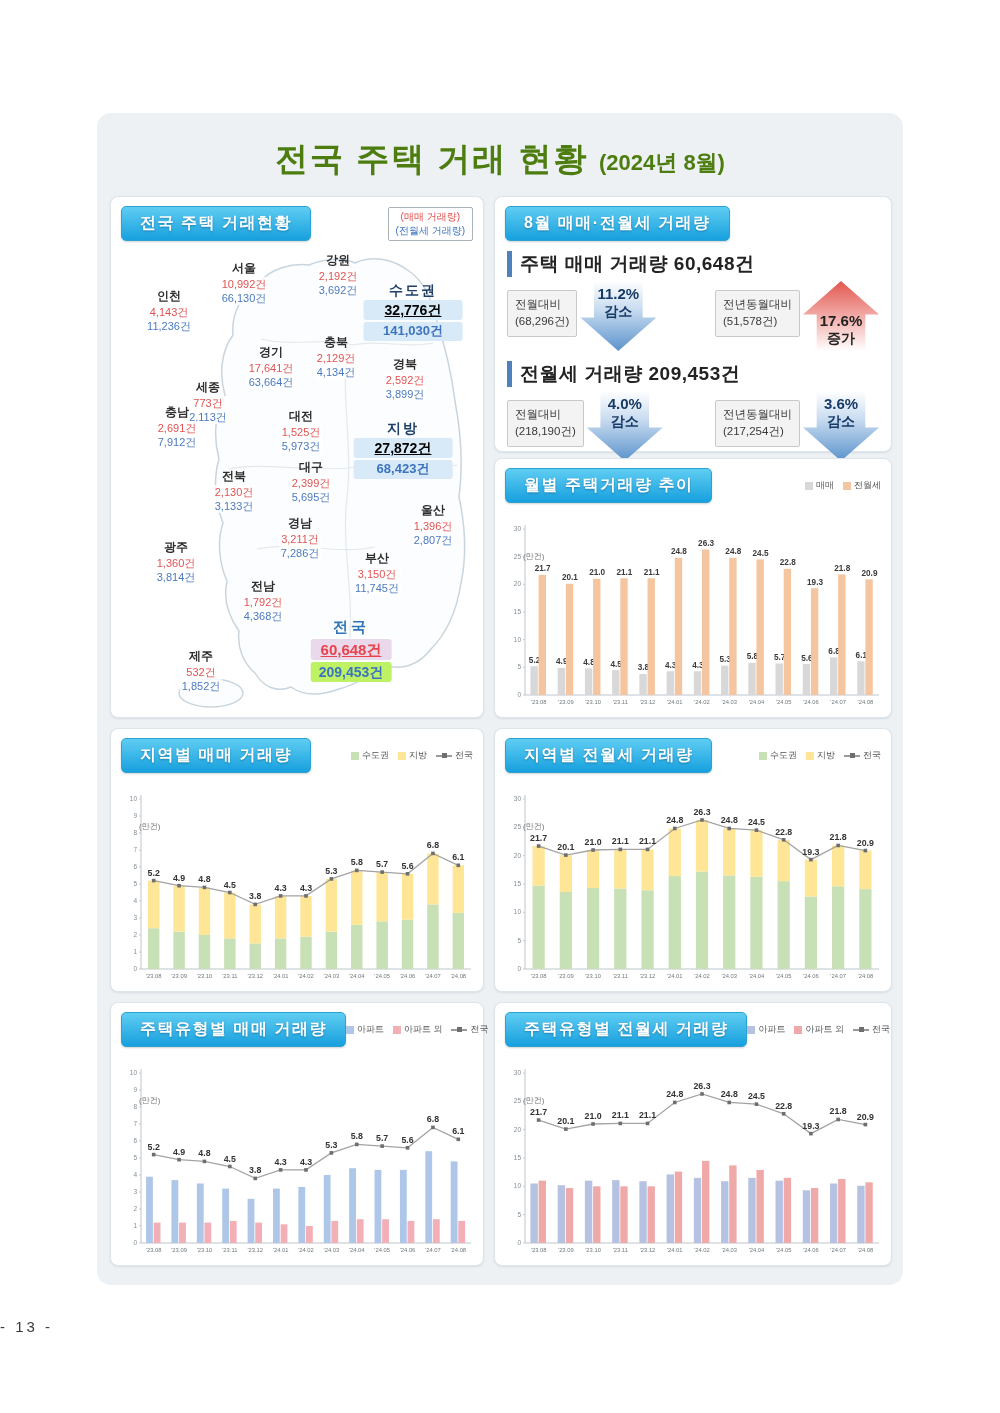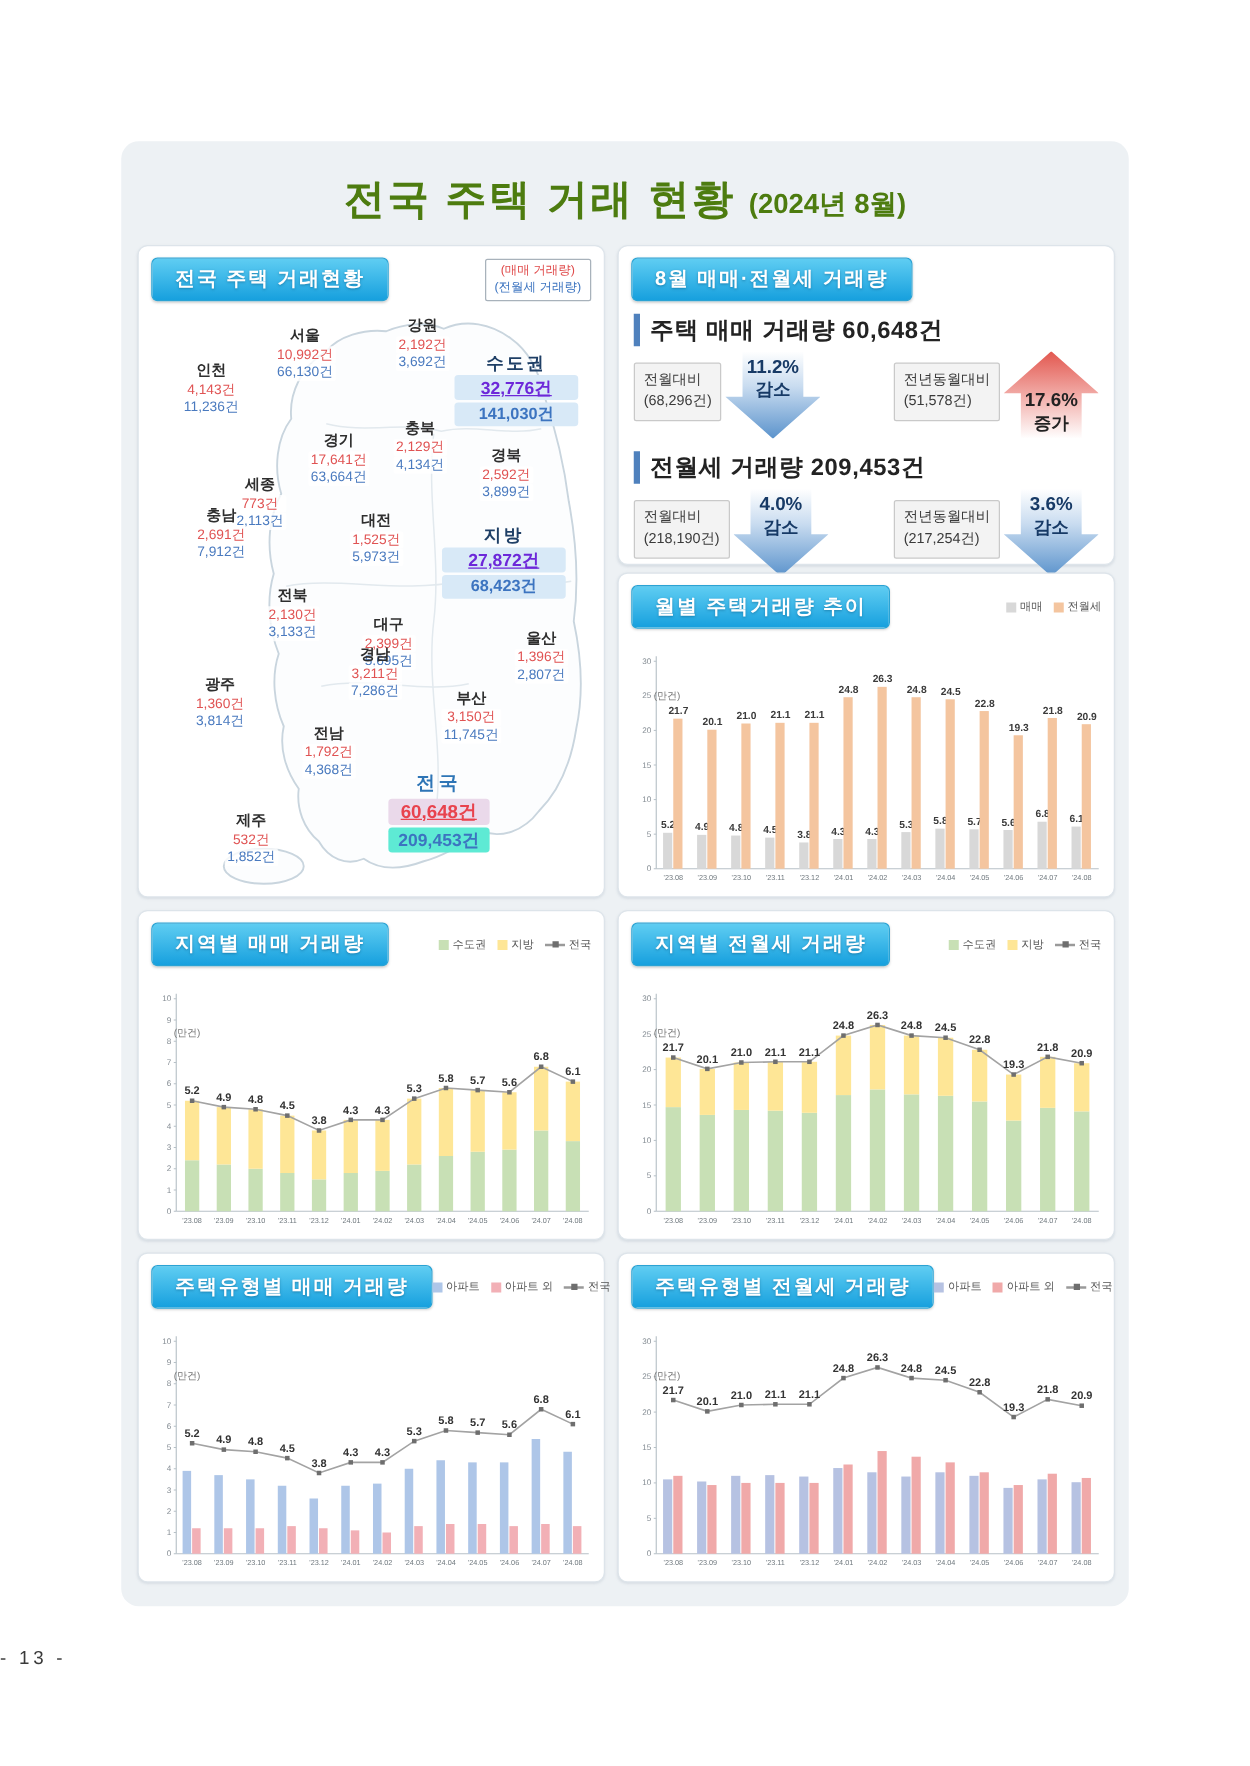--- a/index.html
+++ b/index.html
@@ -35,25 +35,25 @@
   #map-svg{position:absolute;left:0;top:34px;width:372px;height:486px;}
   .map-legend{border:1px solid #a8b2bb;background:#fff;padding:2px 7px;font-size:10px;line-height:1.4;text-align:center;border-radius:2px;}
   .map-legend .sale{color:#e04b4b;display:block;}
   .map-legend .rent{color:#3c74c0;display:block;}
   #map-regions{position:absolute;inset:0;z-index:2;}
   .region{position:absolute;transform:translateX(-50%);text-align:center;line-height:1.3;white-space:nowrap;}
   .region .rname{font-weight:bold;font-size:12px;color:#2e2e2e;display:block;}
   .region .sale{display:block;font-size:11px;color:#e05353;background:rgba(255,255,255,.8);border-radius:2px;padding:0 2px;}
   .region .rent{display:block;font-size:11px;color:#4a7abf;background:rgba(255,255,255,.8);border-radius:2px;padding:0 2px;}
   .region.agg .rname{font-size:14px;color:#1f3f66;letter-spacing:2px;}
-  .region.agg .sale{font-size:14px;font-weight:bold;text-decoration:underline;background:#d8e9f7;color:#6d28d9;padding:1px 21px;border-radius:3px;margin-top:1px;text-align:center;}
+  .region.agg .sale{font-size:14px;font-weight:bold;text-decoration:underline;background:#d8e9f7;color:#000000;padding:1px 21px;border-radius:3px;margin-top:1px;text-align:center;}
   .region.agg .rent{font-size:13px;font-weight:bold;background:#d8e9f7;color:#3c74c0;padding:1px 7px;border-radius:3px;margin-top:2px;}
   .region.national .rname{font-size:15px;color:#2e75b6;letter-spacing:3px;}
   .region.national .sale{font-size:15px;font-weight:bold;text-decoration:underline;background:#ead9ea;color:#e8434d;padding:1px 8px;border-radius:3px;margin-top:2px;}
-  .region.national .rent{font-size:14px;font-weight:bold;background:#5eead4;color:#3c74c0;padding:1px 8px;border-radius:3px;margin-top:2px;}
+  .region.national .rent{font-size:14px;font-weight:bold;background:#bef264;color:#3c74c0;padding:1px 8px;border-radius:3px;margin-top:2px;}
 
   
   #summary-sections{padding:0 12px;}
   .sec-title{font-size:19px;font-weight:bold;color:#232323;border-left:5px solid #4f81bd;padding-left:8px;margin:10px 0 4px 0;letter-spacing:.5px;}
   .sec-row{display:flex;justify-content:space-between;align-items:flex-start;}
   .pair{display:flex;align-items:flex-start;}
   .info-box{background:#f3f3f3;border:1px solid #c9c9c9;font-size:11.5px;color:#3a3a3a;padding:5px 7px;margin-top:9px;line-height:1.5;border-radius:2px;white-space:nowrap;}
   .arrow{width:76px;height:66px;display:flex;flex-direction:column;align-items:center;font-weight:bold;margin-left:3px;}
   .arrow.down{clip-path:polygon(18% 0,82% 0,82% 52%,100% 52%,50% 100%,0 52%,18% 52%);
               background:linear-gradient(180deg,#ffffff 0%,#c9dcf0 40%,#5b93cc 100%);
@@ -154,21 +154,21 @@
         <div class="region agg" style="left: 292px; top: 222px;">
           <span class="rname">지방</span>
           <span class="sale">27,872건</span>
           <span class="rent">68,423건</span>
         </div>
         <div class="region" style="left: 123px; top: 272px;">
           <span class="rname">전북</span>
           <span class="sale">2,130건</span>
           <span class="rent">3,133건</span>
         </div>
-        <div class="region" style="left: 200px; top: 263px; margin-top: 32px;">
+        <div class="region" style="left: 200px; top: 263px;">
           <span class="rname">대구</span>
           <span class="sale">2,399건</span>
           <span class="rent">5,695건</span>
         </div>
         <div class="region" style="left: 322px; top: 306px;">
           <span class="rname">울산</span>
           <span class="sale">1,396건</span>
           <span class="rent">2,807건</span>
         </div>
         <div class="region" style="left: 189px; top: 319px;">

